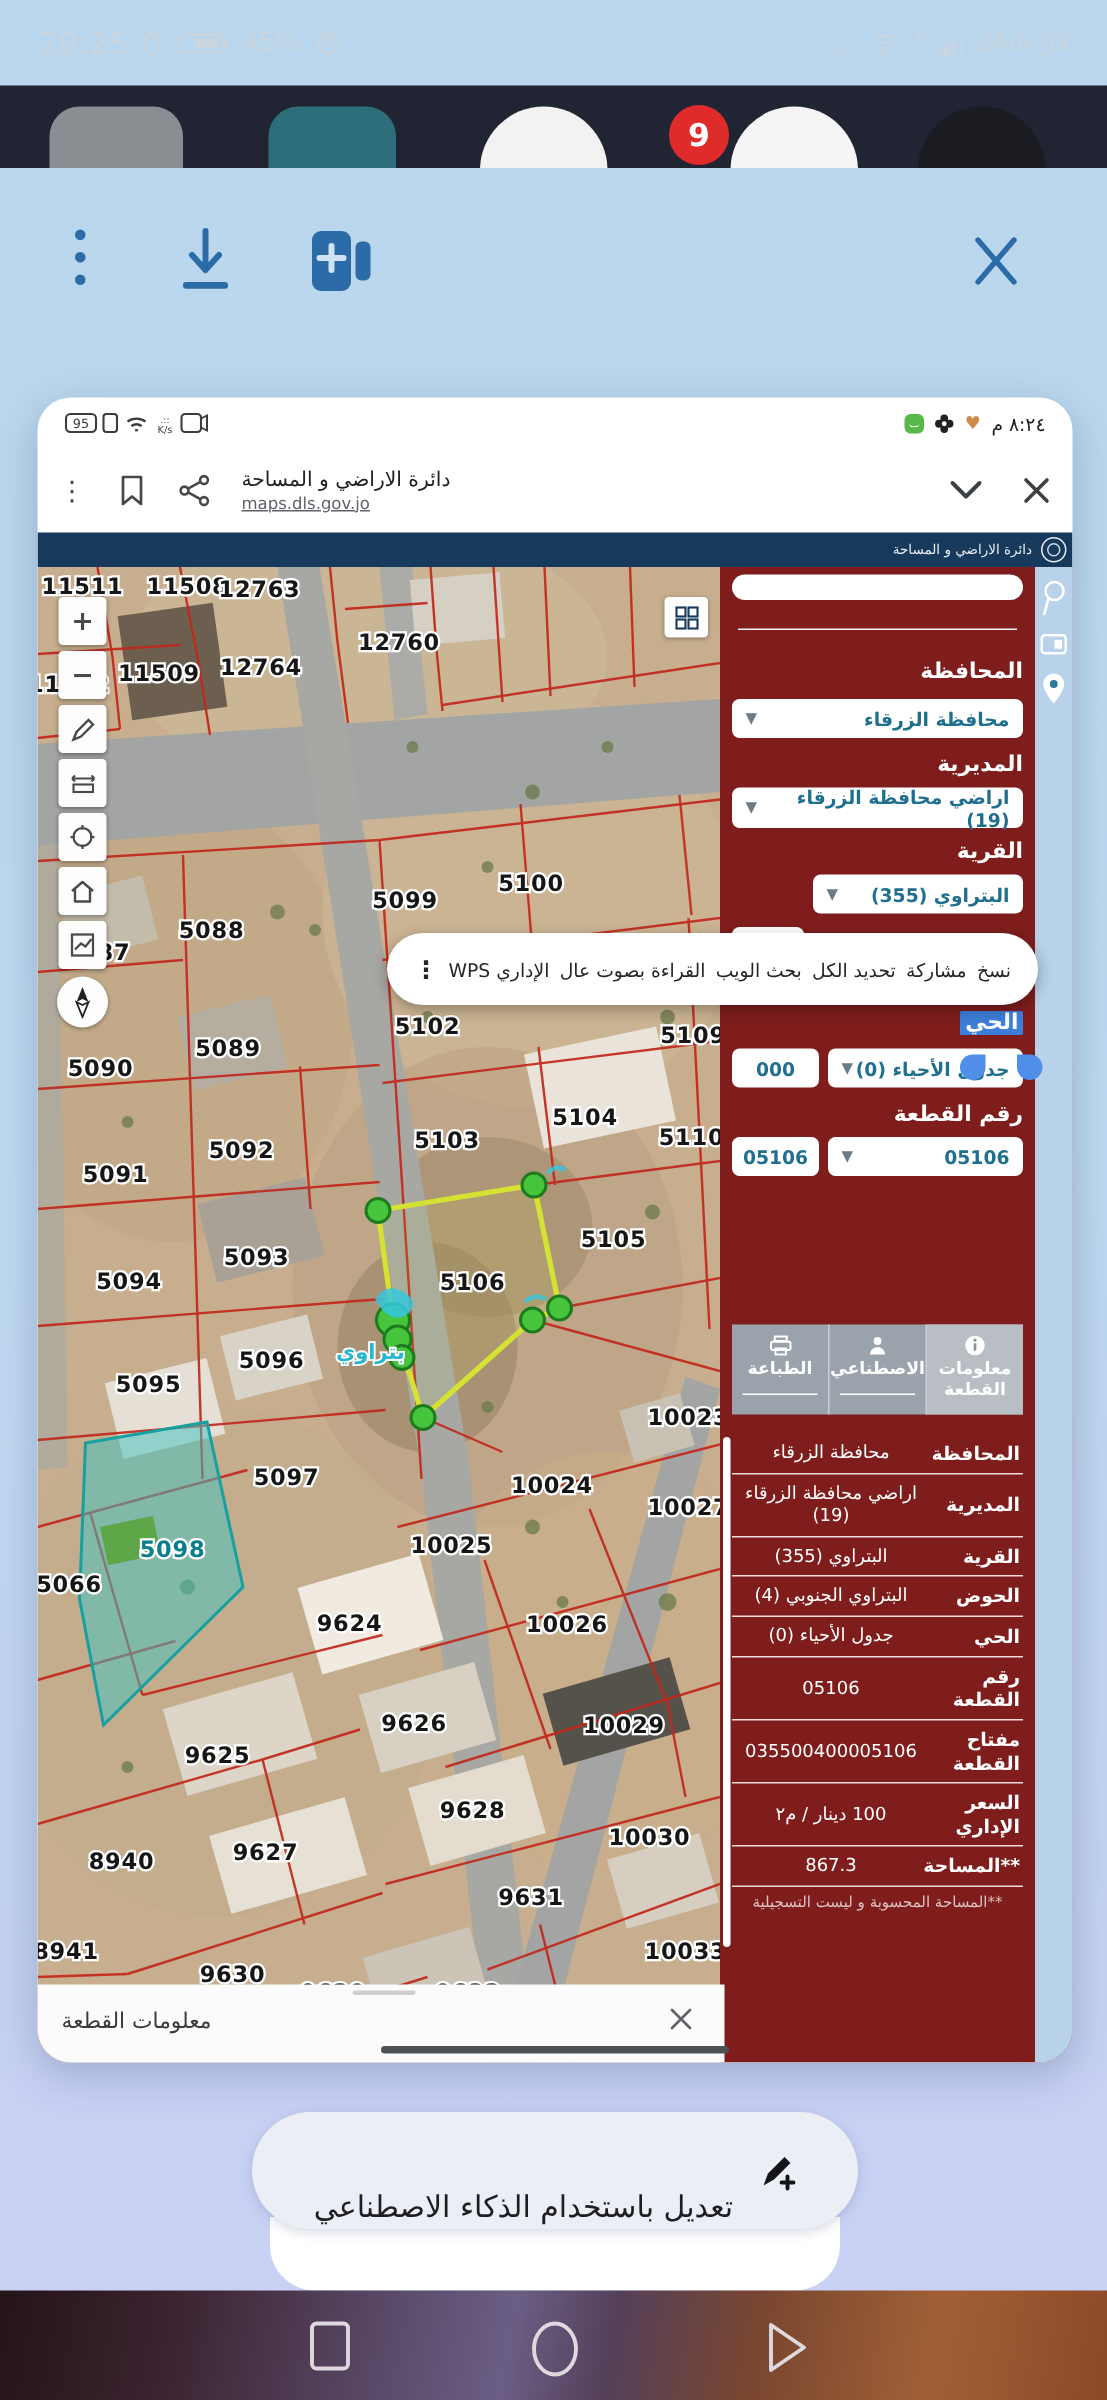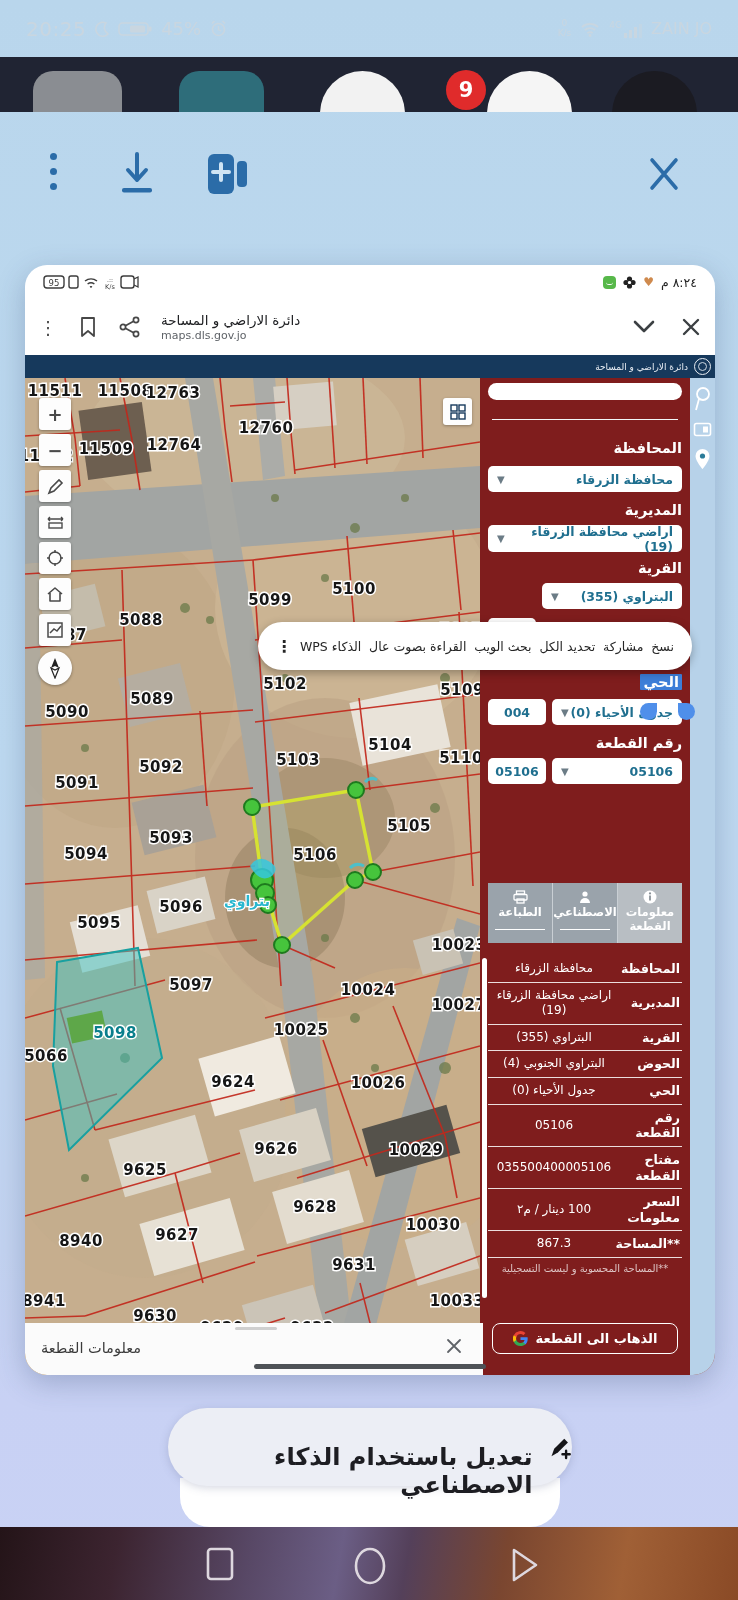--- a/index.html
+++ b/index.html
@@ -36,21 +36,21 @@
     align-items:center;padding:0 18px;color:#3c3c3c;text-align:right;}
   .is-right{display:flex;align-items:center;gap:7px;font-size:12.5px;color:#222;}
   .mini-green{width:13px;height:13px;border-radius:4px;background:#57b84a;position:relative;}
   .mini-green::after{content:"";position:absolute;left:3px;top:4px;width:7px;height:4px;border-bottom:1.5px solid #fff;border-radius:0 0 3px 3px;}
   .mini-heart{color:#cf8a4e;font-size:12px;}
   .browser-bar{position:absolute;top:34px;left:0;right:0;height:56px;display:flex;align-items:center;}
   .bb-dots{margin-left:14px;font-size:18px;color:#474747;}
   .bb-ic{margin-left:22px;}
   .bb-title{margin-left:20px;line-height:1.25;}
   .bb-title .t1{font-size:13.5px;color:#202124;}
-  .bb-title .t2{font-size:11px;color:#5f6368;}
+  .bb-title .t2{font-size:11px;color:#5f6368;text-decoration:underline;}
   .bb-right{margin-left:auto;margin-right:14px;display:flex;align-items:center;gap:26px;}
   
   .navybar{position:absolute;top:90px;left:0;right:0;height:23px;background:#16395c;display:flex;direction:rtl;
     align-items:center;padding:0 4px;gap:6px;}
   .logo-circle{width:17px;height:17px;border-radius:50%;border:1.5px solid #e9eef4;position:relative;flex:0 0 auto;}
   .logo-circle::after{content:"";position:absolute;inset:3px;border-radius:50%;border:1px solid #cdd8e2;}
   .navy-title{font-size:9px;color:#e9eef4;}
   
   .map-wrap{position:absolute;top:113px;left:0;width:455px;height:997px;overflow:hidden;background:#c6ae8e;}
   .plabel{font-size:15px;font-weight:bold;fill:#161616;stroke:#ffffff;stroke-width:3px;paint-order:stroke;
@@ -112,21 +112,21 @@
     border-radius:0 0 0 22px;z-index:7;}
   .bs-handle{position:absolute;left:210px;top:4px;width:42px;height:3px;background:#cfcfcf;border-radius:2px;}
   .bs-title{position:absolute;left:16px;top:17px;font-size:14.5px;color:#3a3a3a;direction:rtl;}
   .bs-close{position:absolute;right:20px;top:14px;color:#5f6368;font-size:18px;}
   .gesture{position:absolute;left:229px;top:1099px;width:232px;height:5px;background:#4e5257;border-radius:3px;z-index:9;}
   
   .white-tab{position:absolute;left:180px;top:1478px;width:380px;height:49px;background:#fff;border-radius:0 0 30px 30px;}
   .ai-pill{position:absolute;left:168px;top:1408px;width:404px;height:78px;border-radius:39px;background:#eceef5;
     display:flex;direction:rtl;align-items:center;justify-content:center;gap:14px;
     box-shadow:0 2px 8px rgba(90,100,140,.25);}
-  .ai-pill span{font-size:24px;font-weight:bold;color:#1d1d22;margin-top:47px;}
+  .ai-pill span{font-size:20px;font-weight:normal;color:#1d1d22;margin-top:47px;}
   .wallpaper{position:absolute;left:0;top:1527px;width:738px;height:73px;
     background:linear-gradient(100deg,#241418 0%,#3c2430 16%,#584866 34%,#6b5e85 46%,#54405a 55%,#7a4630 68%,#a06036 84%,#8a4a26 100%);}
   .nav-ic{position:absolute;top:20px;}
 </style>
 </head>
 <body>
 
 <div id="screen">
 
   <div class="status-top">
@@ -524,21 +524,21 @@
 
         <div class="flabel" style="top:296px;">
           <span class="hl">الحي</span>
         </div>
         <div class="sel-handle h1" style="left:160px;top:325px;"></div>
         <div class="sel-handle h2" style="left:198px;top:325px;"></div>
         <div class="sel" style="left:72px;top:321px;width:130px;">
           <span>جدول الأحياء (0)</span>
             <span class="caret">▼</span>
         </div>
-        <div class="codebox" style="left:8px;top:321px;width:58px;">004</div>
+        <div class="codebox" style="left:8px;top:321px;width:58px;">000</div>
 
         <div class="flabel" style="top:357px;">رقم القطعة</div>
         <div class="sel" style="left:72px;top:380px;width:130px;">
           <span>05106</span>
             <span class="caret">▼</span>
         </div>
         <div class="codebox" style="left:8px;top:380px;width:58px;">05106</div>
 
         <div class="tabs">
           <div class="tab active">
@@ -597,58 +597,49 @@
               <span class="ilabel">رقم القطعة</span>
               <span class="ivalue">05106</span>
             </div>
 
             <div class="irow">
               <span class="ilabel">مفتاح القطعة</span>
               <span class="ivalue">035500400005106</span>
             </div>
 
             <div class="irow">
-              <span class="ilabel">السعر معلومات</span>
+              <span class="ilabel">السعر الإداري</span>
               <span class="ivalue">100 دينار / م٢</span>
             </div>
 
             <div class="irow">
               <span class="ilabel">**المساحة</span>
               <span class="ivalue">867.3</span>
             </div>
 
           <div class="area-note">**المساحة المحسوبة و ليست التسجيلية</div>
         </div>
 
-        <div class="goto">
-          <span>الذهاب الى القطعة</span>
-          <svg width="15" height="15" viewBox="0 0 24 24">
-            <path fill="#4285F4" d="M23.5 12.3c0-.9-.1-1.7-.2-2.5H12v4.7h6.5a5.6 5.6 0 0 1-2.4 3.7v3h3.9c2.3-2.1 3.5-5.2 3.5-8.9z"></path>
-            <path fill="#34A853" d="M12 24c3.2 0 6-1.1 8-2.9l-3.9-3a7.2 7.2 0 0 1-10.8-3.8H1.2v3.1A12 12 0 0 0 12 24z"></path>
-            <path fill="#FBBC05" d="M5.3 14.3a7.2 7.2 0 0 1 0-4.6V6.6H1.2a12 12 0 0 0 0 10.8l4.1-3.1z"></path>
-            <path fill="#EA4335" d="M12 4.8c1.8 0 3.4.6 4.6 1.8L20 3.2A12 12 0 0 0 1.2 6.6l4.1 3.1A7.2 7.2 0 0 1 12 4.8z"></path>
-          </svg>
-        </div>
         <div class="scrollbar"></div>
       </div>
     </div>
 
     <div class="sel-menu">
 
         <span class="mi">نسخ</span>
 
         <span class="mi">مشاركة</span>
 
         <span class="mi">تحديد الكل</span>
 
         <span class="mi">بحث الويب</span>
 
         <span class="mi">القراءة بصوت عال</span>
 
-        <span class="mi">الذكاء WPS</span>
+        <span class="mi">الإداري WPS</span>
 
       <span class="mdots">⋮</span>
     </div>
 
     <div class="bottom-sheet">
       <div class="bs-handle"></div>
       <div class="bs-title">معلومات القطعة</div>
       <svg class="bs-close" width="18" height="18" viewBox="0 0 18 18">
           <path d="M3 3l12 12M15 3 3 15" stroke="#5f6368" stroke-width="1.8" stroke-linecap="round"></path>
         </svg>

